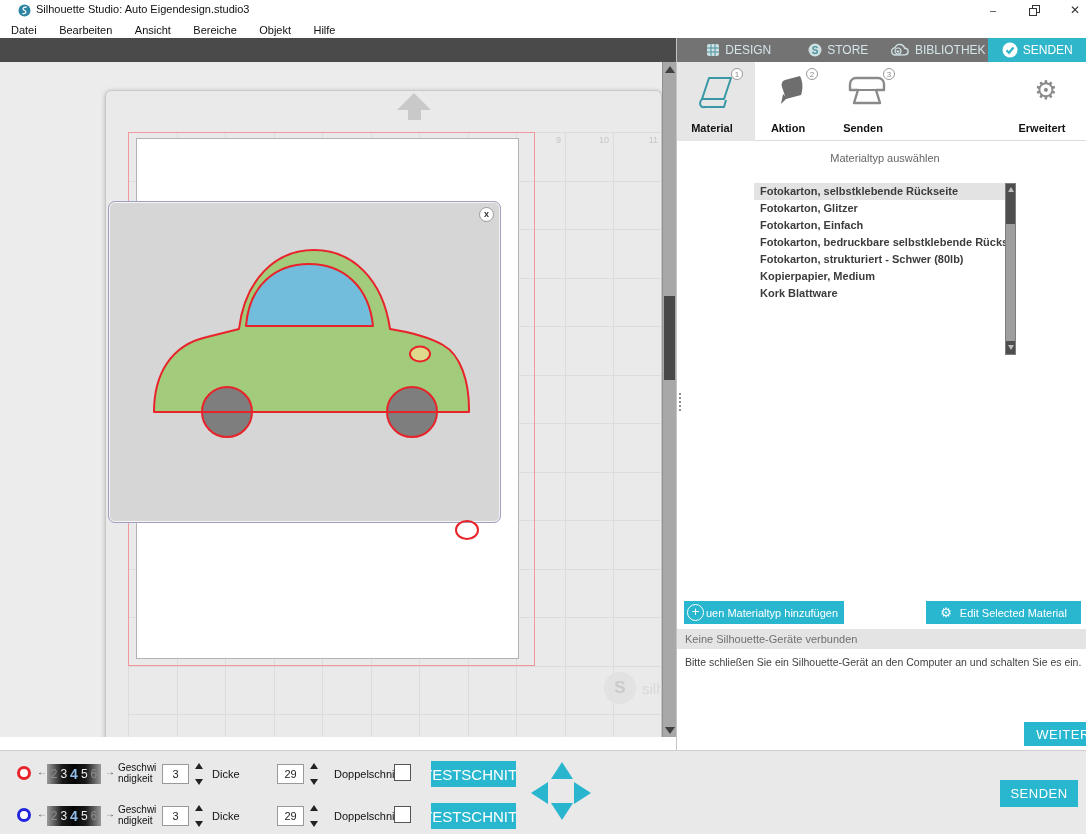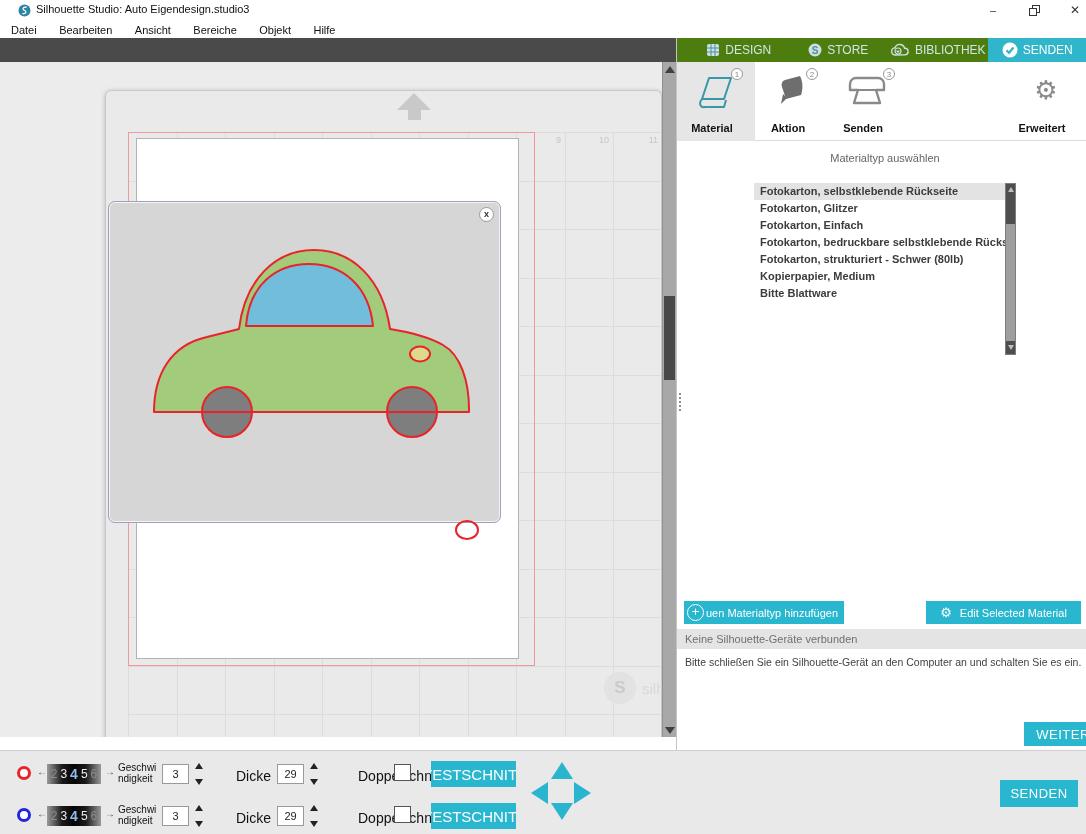--- a/index.html
+++ b/index.html
@@ -54,21 +54,21 @@
 
   
   #v-scroll { position:absolute; right:0; top:0; width:14px; height:675px; background:#a8a8a8; border-left:1px solid #909090; }
   #v-scroll .btn { position:absolute; left:0; width:13px; height:14px; }
   .tri-up    { width:0; height:0; border-left:5px solid transparent; border-right:5px solid transparent; border-bottom:7px solid #3f3f3f; margin:4px auto 0; }
   .tri-down  { width:0; height:0; border-left:5px solid transparent; border-right:5px solid transparent; border-top:7px solid #3f3f3f; margin:4px auto 0; }
   #v-thumb { position:absolute; left:1px; top:234px; width:11px; height:84px; background:#484848; }
 
   
   #panel { position:absolute; left:676px; top:0; width:410px; height:712px; background:#fff; border-left:1px solid #c4c4c4; }
-  #tabbar { position:absolute; left:0; top:0; width:410px; height:24px; background:#4d7c0f; display:flex;padding-left:12px; }
+  #tabbar { position:absolute; left:0; top:0; width:410px; height:24px; background:#737373; display:flex;padding-left:12px; }
   .tab { flex:1; display:flex; align-items:center; justify-content:center; gap:5px; font-size:12px; color:#d3e5e8; cursor:pointer; }
   .tab.active { background:#2fb6ca; color:#fff; }
 
   #panel-body { position:absolute; left:0; top:24px; width:410px; height:688px; }
   #steps { position:absolute; left:0; top:0; width:410px; height:79px; border-bottom:1px solid #dcdcdc; }
   .step { position:absolute; top:0; height:79px; cursor:pointer; }
   .step .ico { position:absolute; top:8px; left:0; right:0; display:flex; justify-content:center; }
   .step .lbl { position:absolute; bottom:7px; left:0; right:8px; text-align:center; font-size:11px; font-weight:bold; color:#111; }
   .badge { position:absolute; width:12px; height:12px; border:1px solid #9a9a9a; border-radius:50%; font-size:8px; color:#8a8a8a; text-align:center; line-height:11px; background:#fff; }
   #step-material { left:0; width:78px; background:#e6e6e6; }
@@ -112,21 +112,21 @@
                  background:linear-gradient(90deg,#9a9a9a 0%,#1a1a1a 28%,#050505 50%,#1a1a1a 72%,#9a9a9a 100%); }
   .blade-strip span { font-size:12px; color:#ededed; }
   .blade-strip .edge { color:#8c8c8c; }
   .blade-strip .cur { color:#8fbce8; font-size:14px; font-weight:bold; }
   .two-line-lbl { position:absolute; left:118px; top:5px; font-size:10px; line-height:11px; color:#111; }
   .spin-box { position:absolute; top:7px; width:27px; height:20px; background:#fff; border:1px solid #9a9a9a; font-size:11px; color:#222; text-align:center; line-height:18px; cursor:text; }
   .spin-arrows { position:absolute; top:6px; width:11px; height:22px; display:flex; flex-direction:column; justify-content:space-between; }
   .spin-arrows b { display:block; width:0; height:0; margin:0 auto; cursor:pointer; }
   .spin-arrows .up { border-left:4px solid transparent; border-right:4px solid transparent; border-bottom:6px solid #222; }
   .spin-arrows .dn { border-left:4px solid transparent; border-right:4px solid transparent; border-top:6px solid #222; }
-  .plain-lbl { position:absolute; top:11px; font-size:14px; color:#111;margin-left:24px; }
+  .plain-lbl { position:absolute; top:11px; font-size:11px; color:#111; }
   .chk { position:absolute; left:394px; top:7px; width:17px; height:17px; background:#fff; border:1px solid #555; cursor:pointer; }
   .test-btn { left:431px; top:4px; width:85px; height:26px; overflow:hidden; }
   .test-btn span { font-size:15px; color:#fff; white-space:nowrap; margin-left:-8px; }
   #nav-pad { position:absolute; left:531px; top:11px; width:60px; height:58px; }
   #nav-pad .n-up { position:absolute; left:20px; top:0; width:0; height:0; border-left:11px solid transparent; border-right:11px solid transparent; border-bottom:17px solid #2ab5cf; cursor:pointer; }
   #nav-pad .n-down { position:absolute; left:20px; bottom:0; width:0; height:0; border-left:11px solid transparent; border-right:11px solid transparent; border-top:17px solid #2ab5cf; cursor:pointer; }
   #nav-pad .n-left { position:absolute; left:0; top:20px; width:0; height:0; border-top:11px solid transparent; border-bottom:11px solid transparent; border-right:17px solid #2ab5cf; cursor:pointer; }
   #nav-pad .n-right { position:absolute; right:0; top:20px; width:0; height:0; border-top:11px solid transparent; border-bottom:11px solid transparent; border-left:17px solid #2ab5cf; cursor:pointer; }
   #senden-btn { left:1000px; top:29px; width:78px; height:27px; font-size:13px; justify-content:center; letter-spacing:0.5px; }
 </style>
@@ -289,21 +289,21 @@
 
       <div id="list-title">Materialtyp auswählen</div>
 
       <div id="mat-list">
         <div class="mat-row selected">Fotokarton, selbstklebende Rückseite</div>
         <div class="mat-row">Fotokarton, Glitzer</div>
         <div class="mat-row">Fotokarton, Einfach</div>
         <div class="mat-row">Fotokarton, bedruckbare selbstklebende Rückseite</div>
         <div class="mat-row">Fotokarton, strukturiert - Schwer (80lb)</div>
         <div class="mat-row">Kopierpapier, Medium</div>
-        <div class="mat-row">Bitte Blattware</div>
+        <div class="mat-row">Kork Blattware</div>
         <div id="list-scroll">
           <div class="top-part">
               <div class="mini-tri-up"></div>
             </div>
           <div class="bot-part">
               <div class="mini-tri-down"></div>
             </div>
         </div>
       </div>
 

